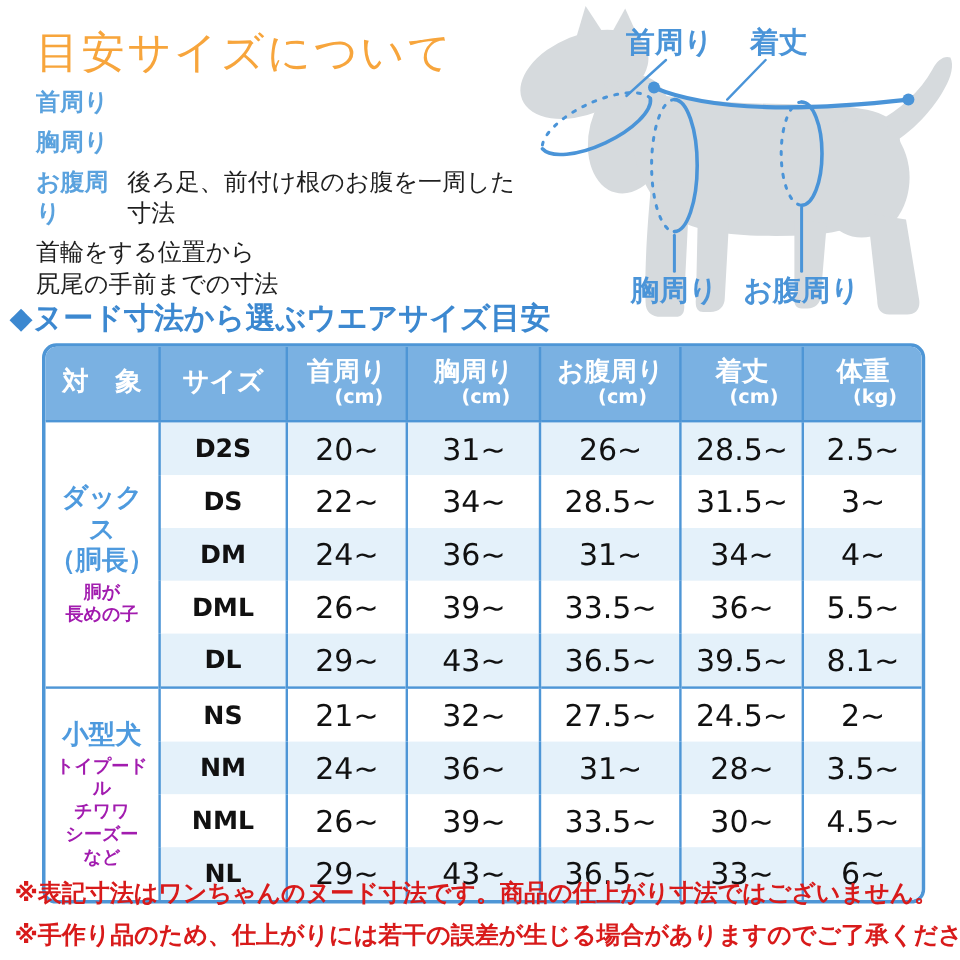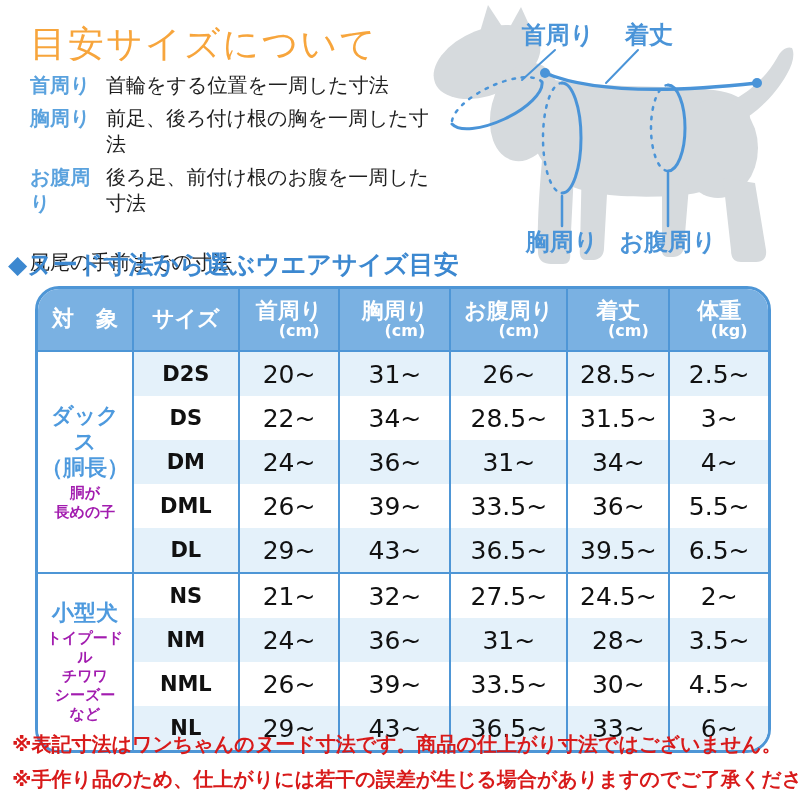--- a/index.html
+++ b/index.html
@@ -17,21 +17,21 @@
   
   .diagram{position:absolute;left:425px;top:0;width:375px;height:280px;}
   .dg-label{font-size:24px;font-weight:bold;fill:#4a94d8;}
 
   
   .section-title{position:absolute;left:8px;top:248px;font-size:25px;font-weight:bold;
                  color:#3c88d0;}
 
   
   .table-wrap{position:absolute;left:35px;top:286px;width:730px;background:#fff;
-              border:3px solid #4e96d6;border-radius:24px;overflow:hidden;}
+              border:3px solid #4e96d6;border-radius:12px;overflow:hidden;}
   table{width:100%;border-collapse:collapse;table-layout:fixed;}
   th{background:#7ab1e2;color:#fff;height:57px;border-right:2px solid #4e96d6;
      border-bottom:2px solid #4e96d6;padding:2px 0;vertical-align:middle;}
   th:last-child,td:last-child{border-right:none;}
   .hl{font-size:22px;font-weight:bold;line-height:1.1;}
   .hu{font-size:16px;font-weight:bold;line-height:1.05;padding-left:20px;}
   td{height:42px;text-align:center;vertical-align:middle;border-right:2px solid #4e96d6;
      font-size:25px;color:#111;background:#fff;}
   tr.stripe td:not(.group-cell){background:#e4f1fa;}
   tr.gtop td{border-top:2px solid #4e96d6;}
@@ -45,33 +45,31 @@
   .note-line{font-size:20px;font-weight:bold;color:#d81a1a;line-height:35px;white-space:nowrap;}
 </style>
 </head>
 <body>
 
 <div class="page-title">目安サイズについて</div>
 
 <div class="defs">
   <div class="def-row">
     <span class="def-term">首周り</span>
-    <span class="def-desc">首輪をする位置を一周した寸法</span>
   </div>
   <div class="def-row">
     <span class="def-term">胸周り</span>
-    <span class="def-desc">前足、後ろ付け根の胸を一周した寸法</span>
   </div>
   <div class="def-row">
     <span class="def-term">お腹周り</span>
     <span class="def-desc">後ろ足、前付け根のお腹を一周した寸法</span>
   </div>
   <div class="def-row">
     <span class="def-desc">
-      <br>
+      <span>首輪をする位置から</span><br>
       <span>尻尾の手前までの寸法</span>
     </span>
   </div>
 </div>
 
 <svg class="diagram" viewBox="0 0 375 280" xmlns="http://www.w3.org/2000/svg">
 
   <g fill="#d6dadd">
     <path d="M52,42 L63,5 L82,34 Z"></path>
     <path d="M80,36 L96,7 L111,40 Z"></path>
@@ -201,21 +199,21 @@
       <td>33.5~</td>
       <td>36~</td>
       <td>5.5~</td>
     </tr>
     <tr class="stripe">
       <td class="size-cell">DL</td>
       <td>29~</td>
       <td>43~</td>
       <td>36.5~</td>
       <td>39.5~</td>
-      <td>6.5~</td>
+      <td>8.1~</td>
     </tr>
     <tr class="gtop">
       <td class="group-cell" rowspan="4">
         <div class="gname">小型犬</div>
         <div class="gname"></div>
         <div class="gsub">
           <div>トイプードル</div>
               <div>チワワ</div>
           <div>シーズー</div>
               <div>など</div>

